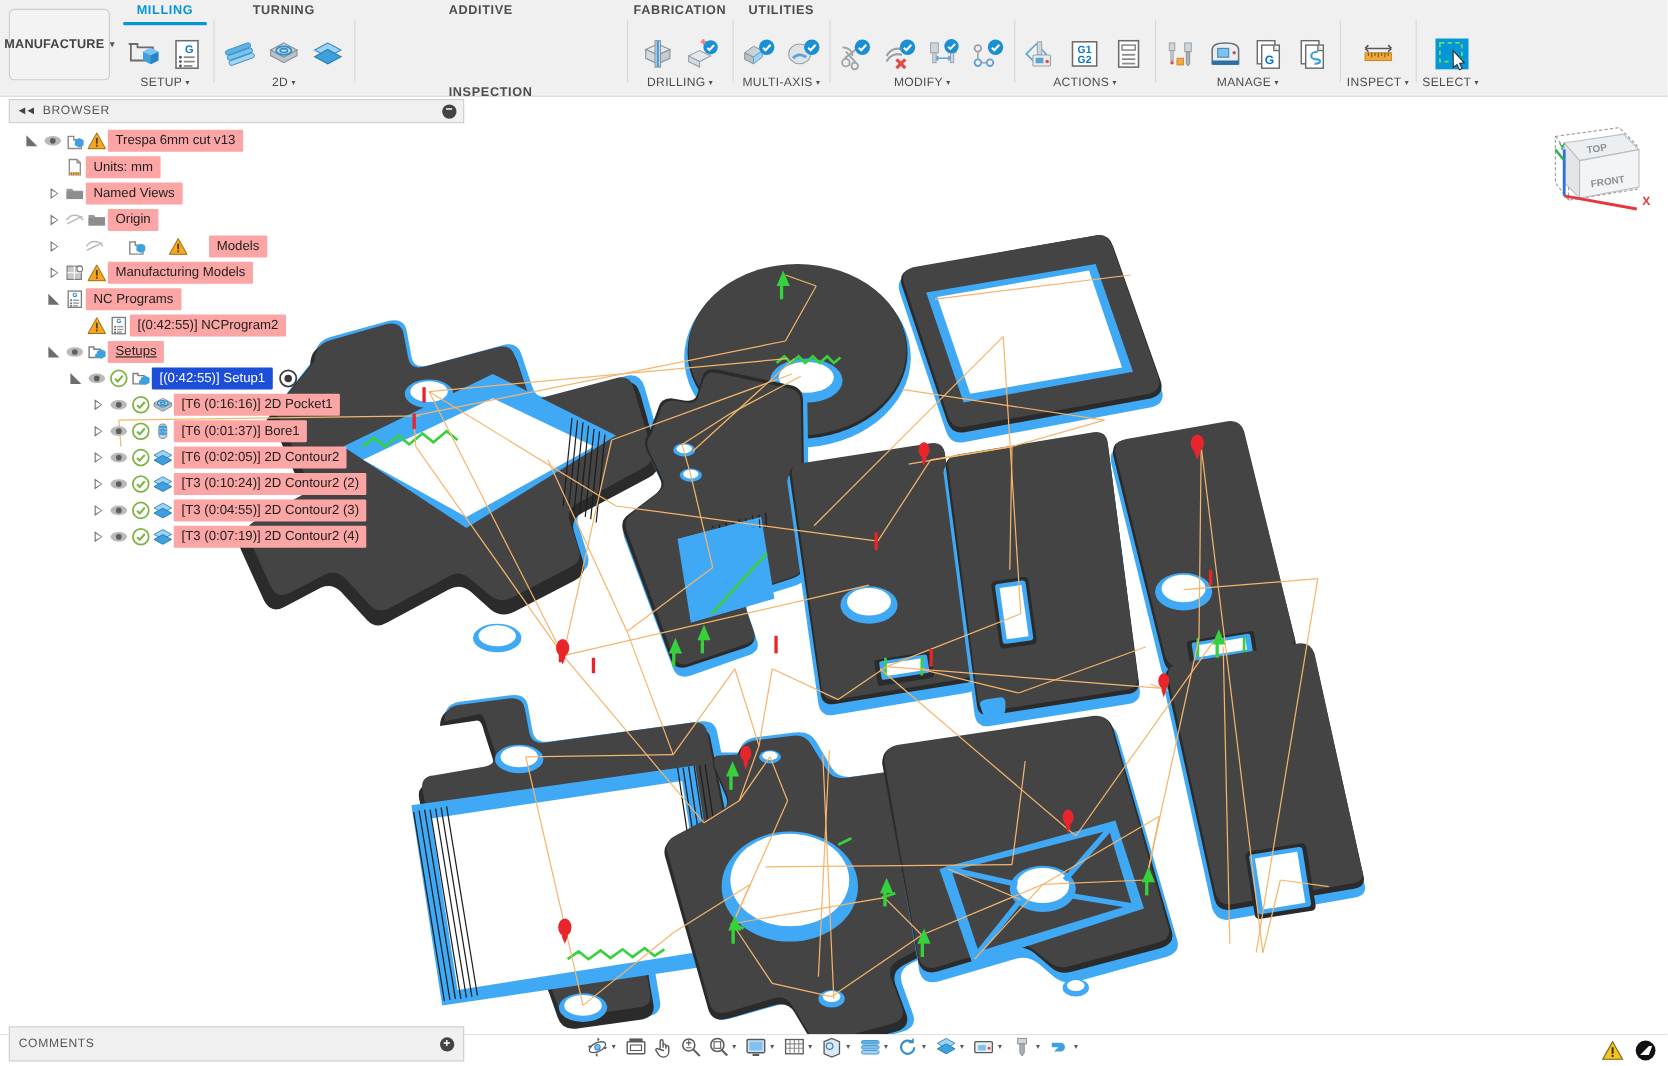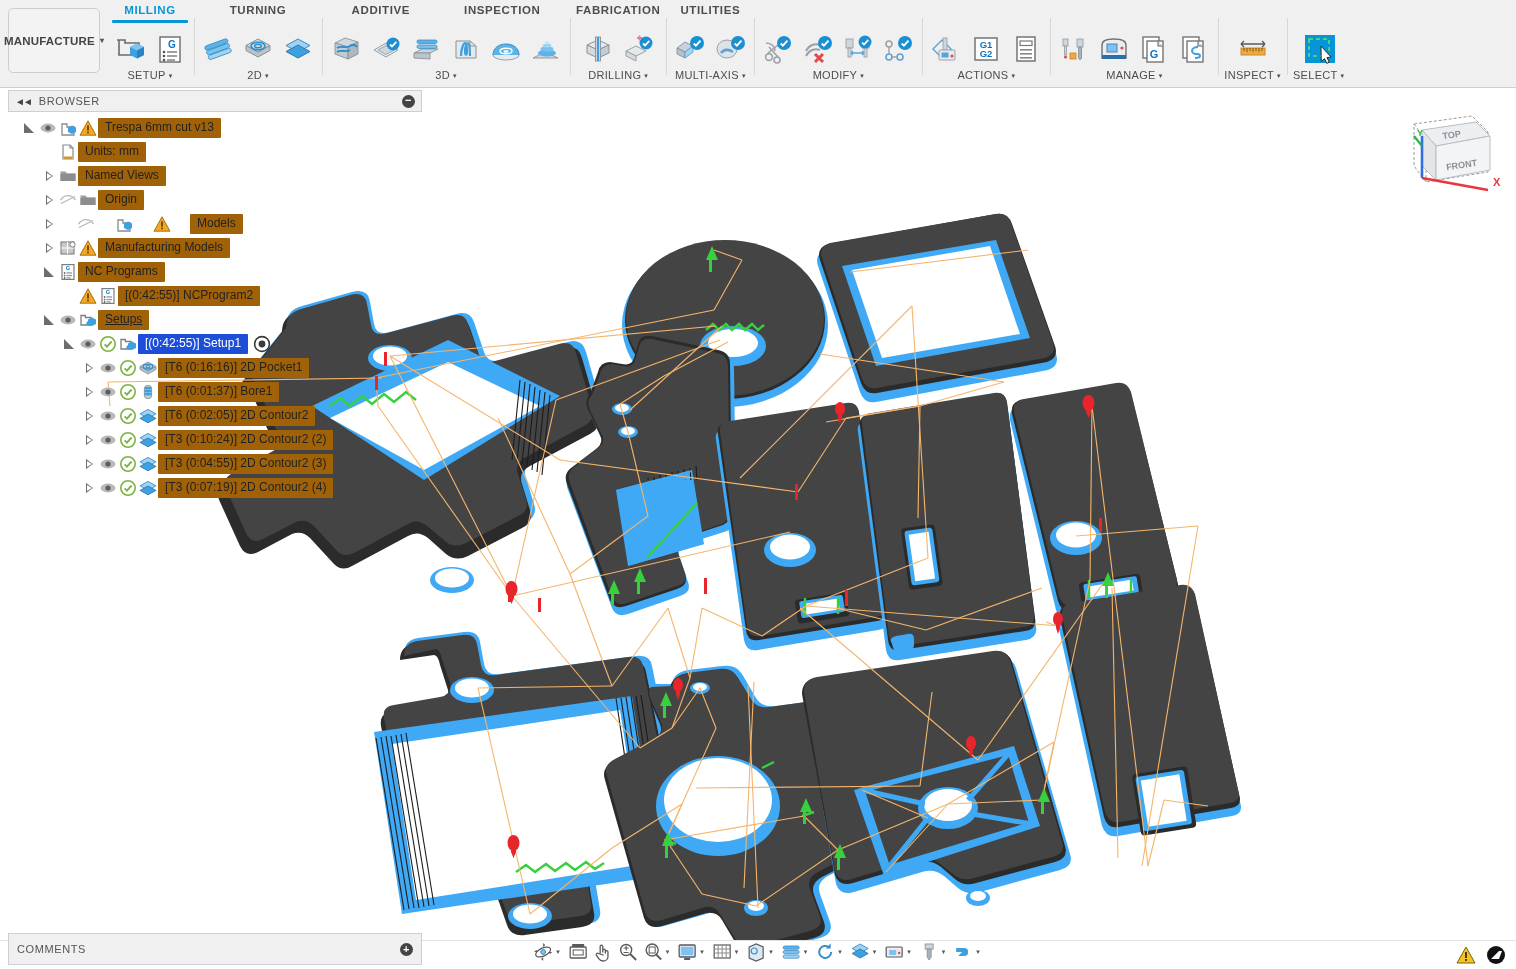--- a/index.html
+++ b/index.html
@@ -56,21 +56,21 @@
   .browser-header .title{ flex:1; font-weight:normal; }
   .browser-header .minus{
     width:13px;height:13px;border-radius:50%;background:#444;color:#fff;
     font-size:11px; line-height:11px; text-align:center; font-weight:bold;
   }
   .tree{ padding:4px 0 0 0; }
   .trow{
     height:24px; display:flex; align-items:center; white-space:nowrap; font-size:12px; color:#222;
   }
   .trow .label{
-    background:#a16207; padding:2px 7px 3px 7px; border-radius:1px; line-height:15px;
+    background:#fca5a5; padding:2px 7px 3px 7px; border-radius:1px; line-height:15px;
   }
   .trow.sel .label{ background:#1d4ed8; color:#fff; }
   .arrow{
     width:16px; height:16px; flex:0 0 16px; position:relative;
   }
   .arrow.closed::before{
     content:""; position:absolute; left:4px; top:3px;
     border-left:7px solid transparent; border-top:5px solid transparent;
     border-bottom:5px solid transparent;
     width:0;height:0;
@@ -185,21 +185,21 @@
             <path d="M18 8l12 6.5-12 6.5L6 14.5z" fill="#9ed3f5" stroke="#3b8dc4" stroke-width="1"></path>
             <path d="M18 14l12 6.5L18 27 6 20.5z" fill="#3fa0e0" stroke="#2b7cb0" stroke-width="1"></path>
           </svg>
         </div>
         <div class="panel-title">
           <span>2D</span><span class="caret">▾</span>
         </div>
       </div>
 
       <div class="panel">
-        <div style="display:flex;gap:54px;">
+        <div style="display:flex;gap:54px;flex-direction:column;">
           <div class="panel-tab">ADDITIVE</div>
           <div class="panel-tab">INSPECTION</div>
         </div>
         <div class="tab-underline hidden"></div>
         <div class="panel-icons">
           <svg class="ico" viewBox="0 0 36 36">
             <path d="M7 12l10-5 13 4-10 5z" fill="#d2d8dc" stroke="#8a9298" stroke-width=".9"></path>
             <path d="M7 12v11l13 5V16z" fill="#c2cbd1" stroke="#8a9298" stroke-width=".9"></path>
             <path d="M20 16v12l10-5V11z" fill="#aeb8bf" stroke="#8a9298" stroke-width=".9"></path>
             <path d="M9 17c4-3 9 1 13-2s7 1 7 1" fill="none" stroke="#2e8fcc" stroke-width="2"></path>

